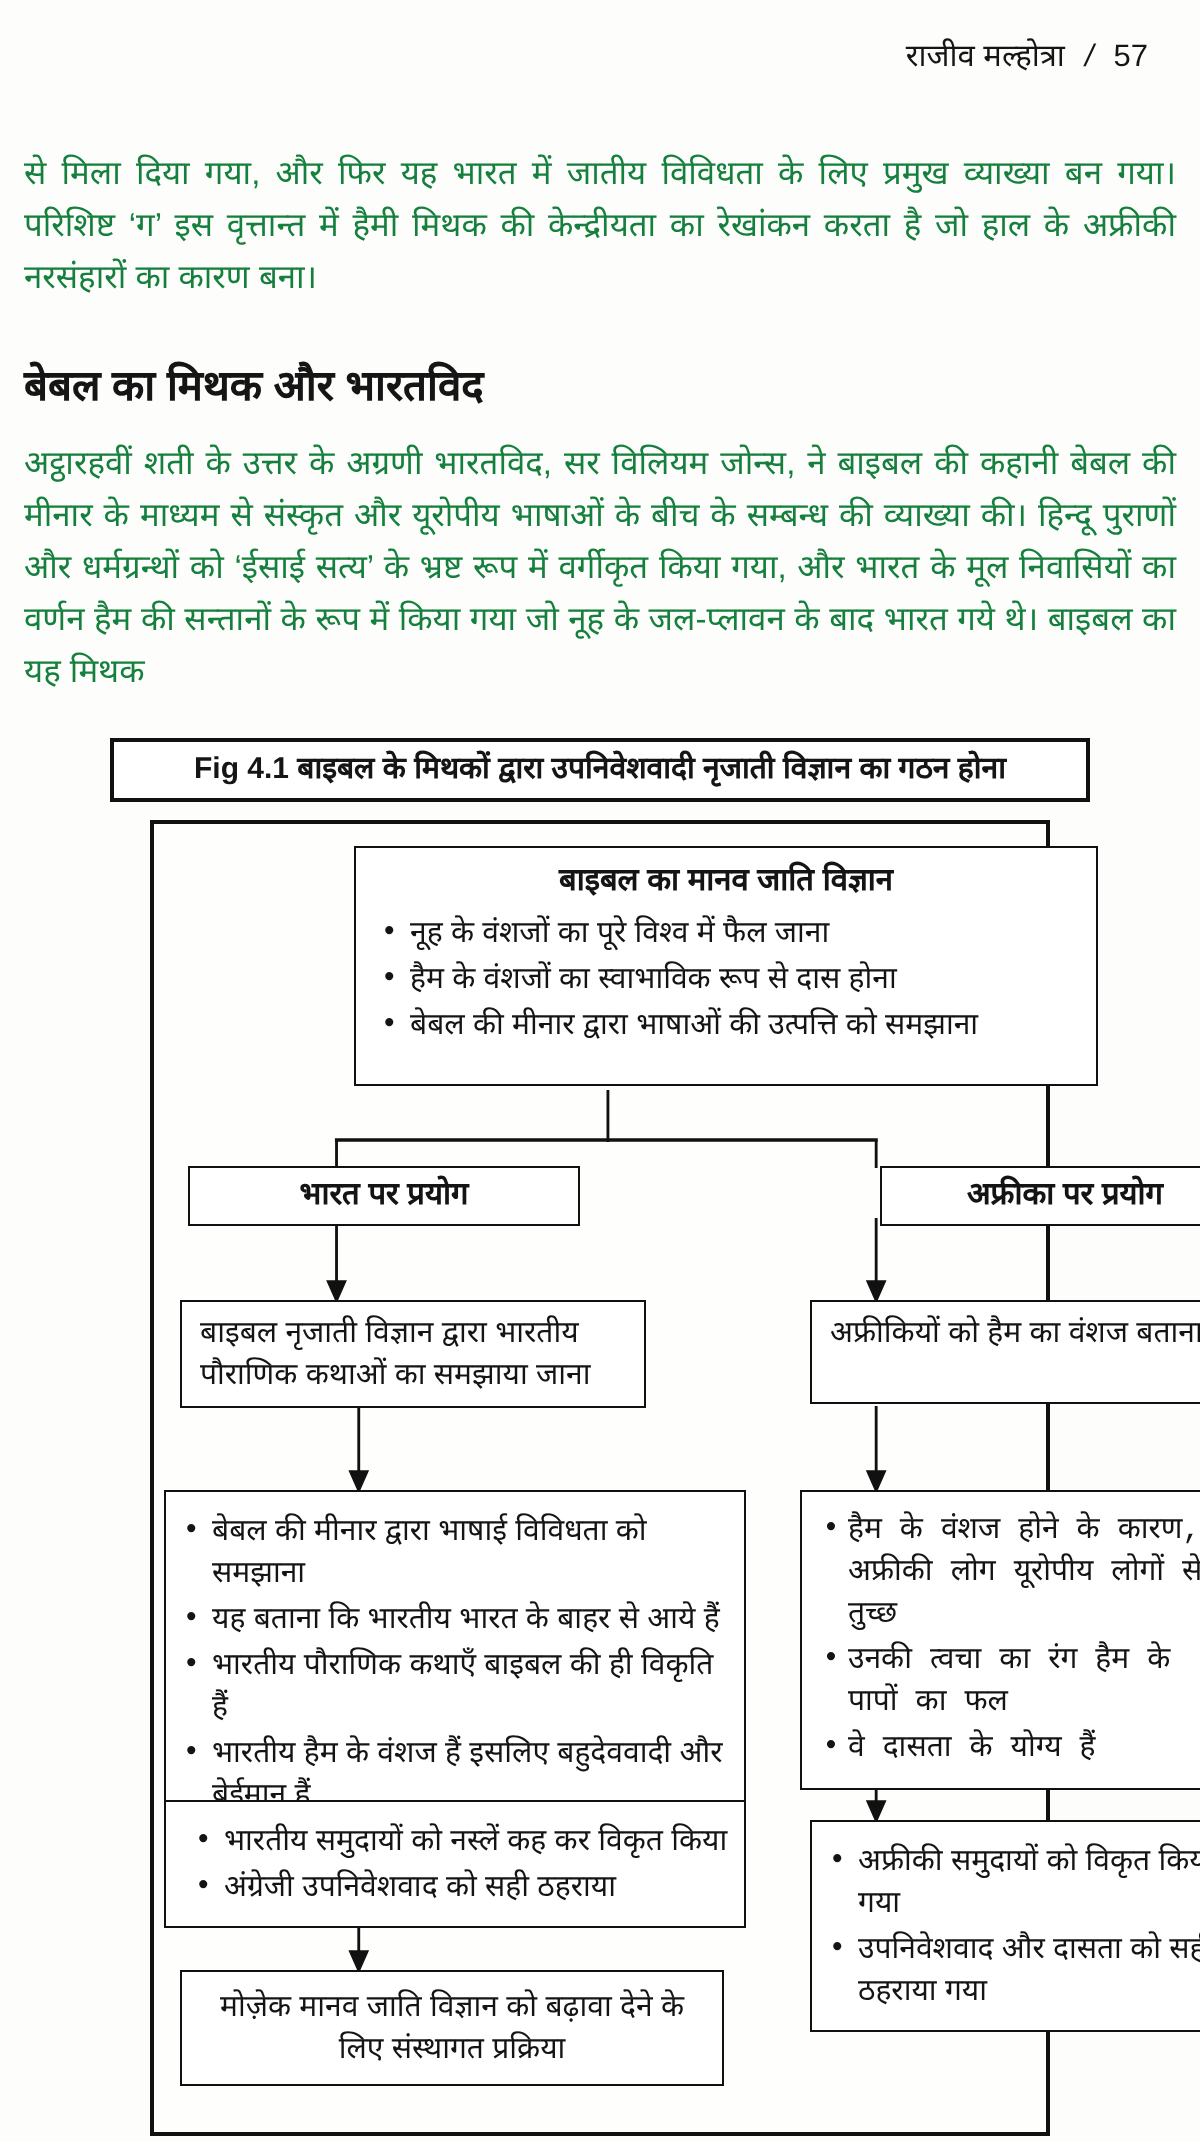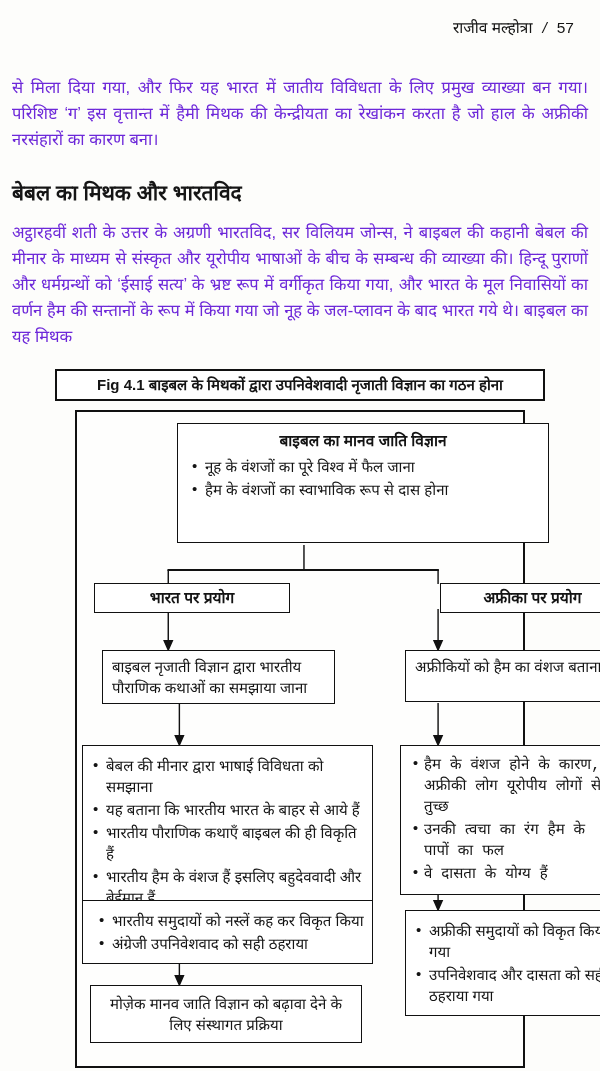--- a/index.html
+++ b/index.html
@@ -7,21 +7,21 @@
   .page {
     width:600px; height:1071px; margin:0 auto; background:#fdfdfb; color:#151515;
     font-family:"Liberation Sans","DejaVu Sans",sans-serif;
     padding:16px 12px 0 12px; position:relative; overflow:hidden;
   }
   .running-header {
     display:flex; justify-content:flex-end; align-items:baseline;
     font-size:15.5px; padding-right:14px;
   }
   .running-header .sep { font-style:italic; padding:0 10px; }
-  .body-text { font-size:16.5px; line-height:26px; text-align:justify; color:#6d28d9; }
+  .body-text { font-size:16.5px; line-height:26px; text-align:justify; color:#15803d; }
   .para1 { margin-top:36px; }
   .section-heading { font-size:21px; font-weight:bold; margin-top:26px; }
   .para2 { margin-top:13px; }
   .fig-caption {
     width:490px; margin:20px auto 0 auto; border:2px solid #111; background:#fff;
     text-align:center; font-weight:bold; font-size:15px; padding:4px 8px; line-height:1.35;
   }
   .diagram {
     position:relative; width:450px; height:658px; margin:9px auto 0 auto;
     border:2px solid #111; background:#fefefd;
@@ -32,21 +32,21 @@
     font-size:15px; line-height:1.4; color:#141414;
   }
   .dbox-title { text-align:center; font-weight:bold; font-size:15.5px; margin-bottom:4px; }
   .dlist { list-style:none; }
   .dlist li { position:relative; padding-left:15px; margin:2px 0; }
   .dlist li::before { content:"\2022"; position:absolute; left:2px; top:-1px; }
   .branch-hdr { text-align:center; font-weight:bold; font-size:15.5px; padding:3px 6px; }
   .top-box  { left:100px; top:11px;  width:372px; min-height:120px; padding:6px 12px 8px 12px; }
   .branch-l { left:17px;  top:171px; width:196px; }
   .branch-r { left:363px; top:171px; width:185px; }
-  .l2 { left:25px;  top:238px; width:233px; min-height:52px; padding:5px 9px; }
+  .l2 { left:13px;  top:238px; width:233px; min-height:52px; padding:5px 9px; }
   .r2 { left:328px; top:238px; width:220px; min-height:52px; padding:5px 9px; }
   .l3 { left:5px;   top:333px; width:291px; min-height:122px; padding:7px 8px; }
   .r3 { left:323px; top:333px; width:226px; min-height:112px; padding:7px 8px;font-family:Liberation Mono, monospace; }
   .l4 { left:5px;   top:488px; width:291px; min-height:56px;  padding:7px 8px 7px 14px; }
   .r4 { left:328px; top:498px; width:220px; min-height:84px;  padding:7px 8px; }
   .l5 { left:13px;  top:573px; width:272px; min-height:54px;  padding:7px 10px; text-align:center; }
 </style>
 </head>
 <body>
 
@@ -103,20 +103,21 @@
         <line x1="129" y1="545" x2="129" y2="565"></line>
         <polygon points="124,564 134,564 129,573"></polygon>
       </g>
     </svg>
 
     <div class="dbox top-box">
       <div class="dbox-title">बाइबल का मानव जाति विज्ञान</div>
       <ul class="dlist">
         <li>नूह के वंशजों का पूरे विश्व में फैल जाना</li>
         <li>हैम के वंशजों का स्वाभाविक रूप से दास होना</li>
+        <li>बेबल की मीनार द्वारा भाषाओं की उत्पत्ति को समझाना</li>
       </ul>
     </div>
 
     <div class="dbox branch-l branch-hdr">भारत पर प्रयोग</div>
     <div class="dbox branch-r branch-hdr">अफ्रीका पर प्रयोग</div>
 
     <div class="dbox l2">बाइबल नृजाती विज्ञान द्वारा भारतीय पौराणिक कथाओं का समझाया जाना</div>
     <div class="dbox r2">अफ्रीकियों को हैम का वंशज बताना</div>
 
     <div class="dbox l3">

